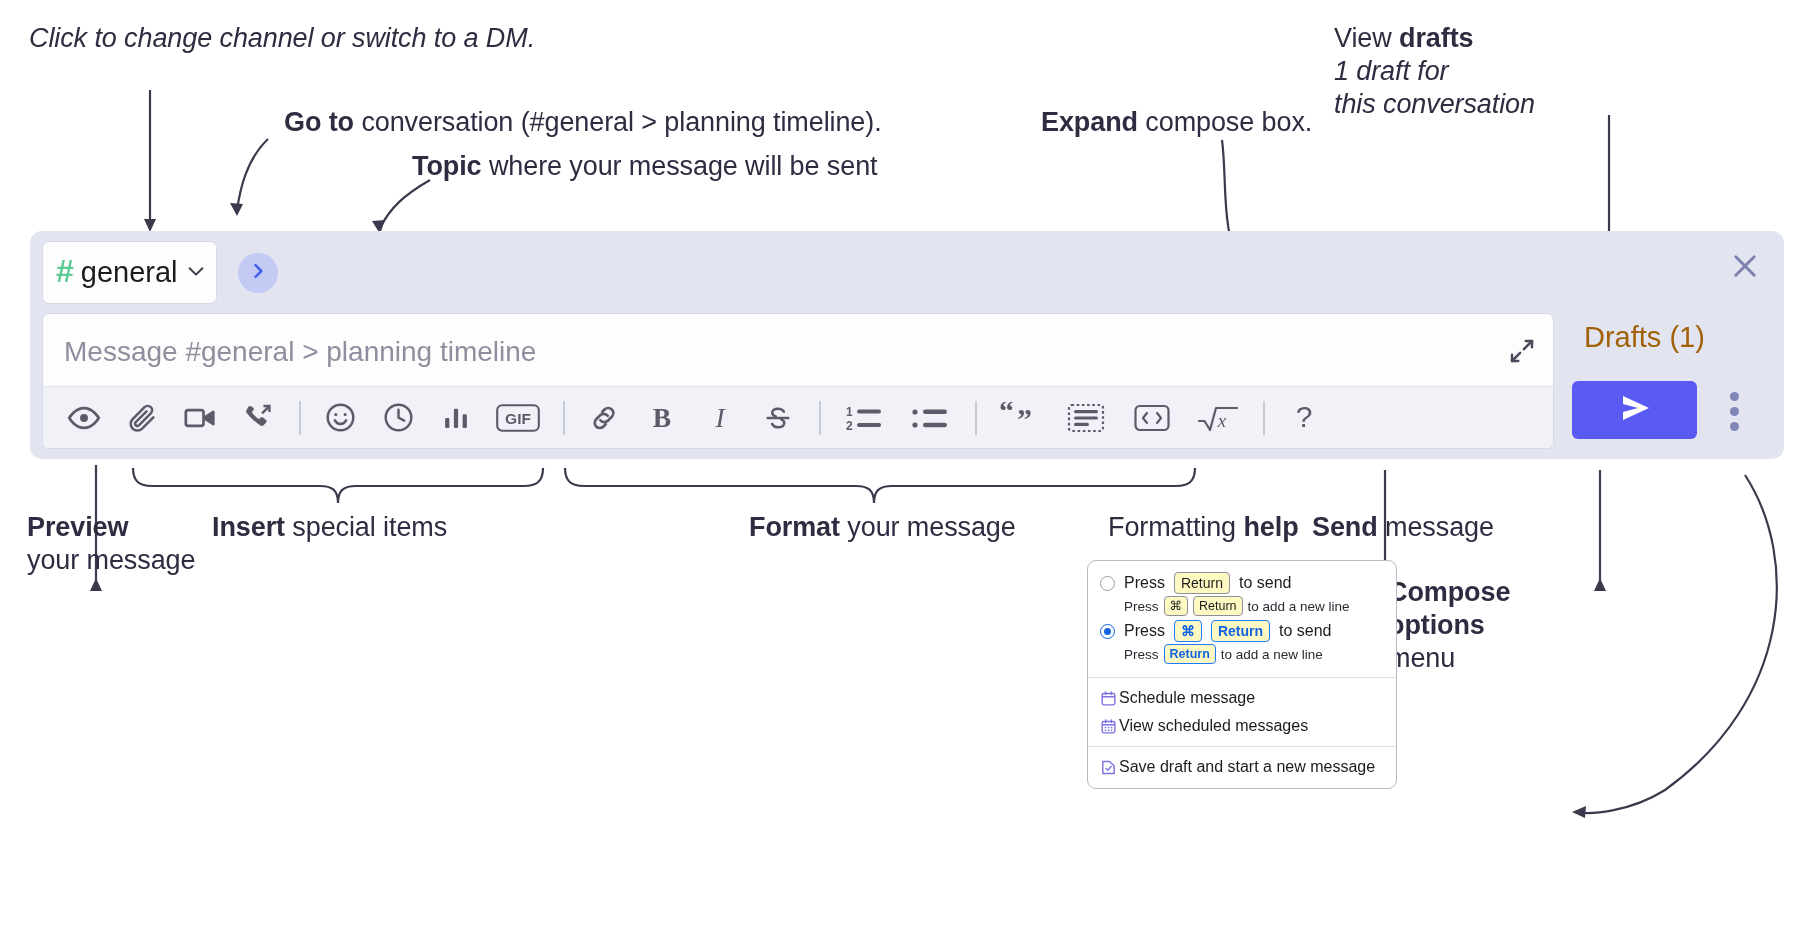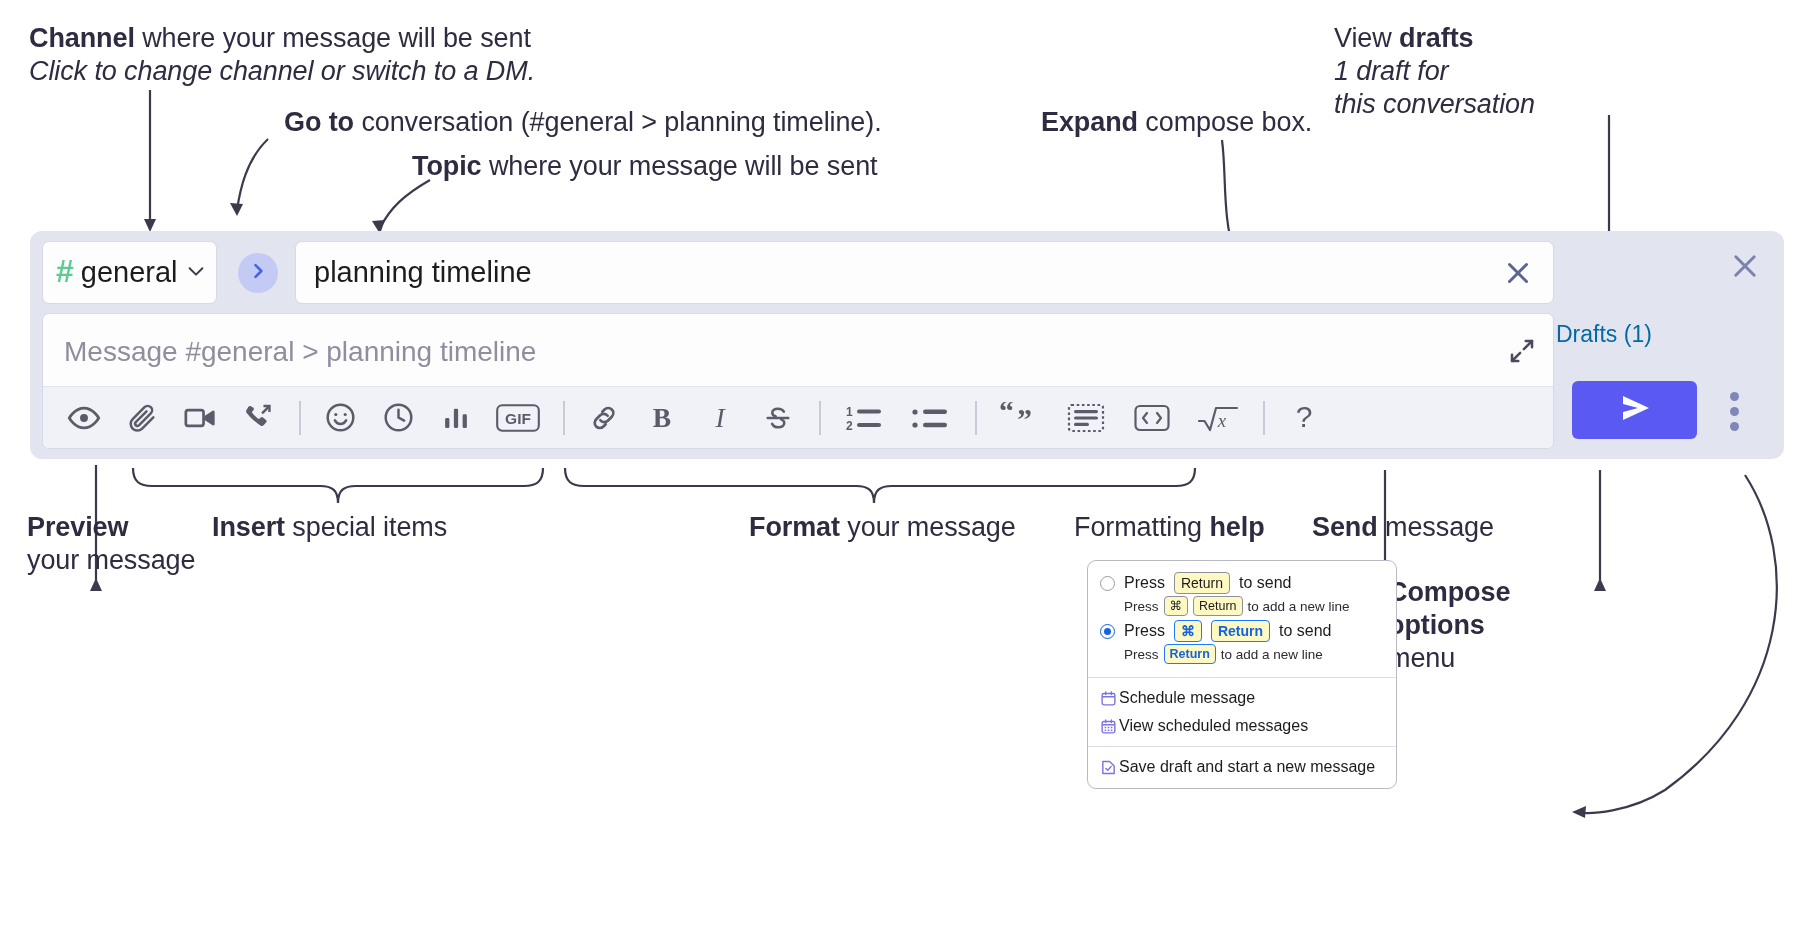--- a/index.html
+++ b/index.html
@@ -125,22 +125,22 @@
   
   #compose-right{
     position:absolute; right:0; top:0;
     width:230px; height:228px;
   }
   #close-widget{
     position:absolute;right:22px;top:18px;
     cursor:pointer;color:#7d81ae;
   }
   #drafts-link{
-    position:absolute;left:2px;top:90px;
-    font-size:23px;color:#0369a1;cursor:pointer;
+    position:absolute;left:30px;top:90px;
+    font-size:29px;color:#a16207;cursor:pointer;
   }
   #send-btn{
     position:absolute;left:18px;top:150px;
     width:125px;height:58px;
     background:#5a5af2;border-radius:6px;
     display:flex;align-items:center;justify-content:center;
     cursor:pointer;
   }
   #compose-opts{
     position:absolute;left:160px;top:158px;
@@ -229,21 +229,20 @@
     <polygon points="1572,812 1586,806 1585,818"></polygon>
   </g>
 
   <g fill="none" stroke="#3a3a4c" stroke-width="2.2">
     <path d="M133,468 C133,482 140,486 152,486 L320,486 C332,486 338,490 338,503 C338,490 344,486 356,486 L524,486 C536,486 543,482 543,468"></path>
     <path d="M565,468 C565,482 572,486 584,486 L856,486 C868,486 874,490 874,503 C874,490 880,486 892,486 L1176,486 C1188,486 1195,482 1195,468"></path>
   </g>
 </svg>
 
 <div class="anno" style="left:29px;top:22px;">
-  <div><b>Channel</b><span> where your message will be sent</span></div>
   <div class="ital">Click to change channel or switch to a DM.</div>
 </div>
 
 <div class="anno" style="left:284px;top:106px;">
   <b>Go to</b><span> conversation (#general &gt; planning timeline).</span>
 </div>
 
 <div class="anno" style="left:412px;top:150px;">
   <b>Topic</b><span> where your message will be sent</span>
 </div>
@@ -264,21 +263,21 @@
 </div>
 
 <div class="anno" style="left:212px;top:511px;">
   <b>Insert</b><span> special items</span>
 </div>
 
 <div class="anno" style="left:749px;top:511px;">
   <b>Format</b><span> your message</span>
 </div>
 
-<div class="anno" style="left:1074px;top:511px;">
+<div class="anno" style="left:1108px;top:511px;">
   <span>Formatting </span><b>help</b>
 </div>
 
 <div class="anno" style="left:1312px;top:511px;">
   <b>Send</b><span> message</span>
 </div>
 
 <div class="anno" style="left:1388px;top:576px;">
   <div><b>Compose</b></div>
   <div><b>options</b></div>
@@ -302,29 +301,20 @@
       </div>
 
       <div id="goto-btn">
         <span>
           <svg width="20" height="20" viewBox="0 0 24 24" fill="none" stroke="#4561e8" stroke-width="3" stroke-linecap="round" stroke-linejoin="round">
               <polyline points="9 5 16 12 9 19"></polyline>
             </svg>
         </span>
       </div>
 
-      <div id="topic-field">
-        <span id="topic-value">planning timeline</span>
-        <span id="topic-clear">
-          <svg width="34" height="34" viewBox="0 0 24 24" fill="none" stroke="currentColor" stroke-width="2.1" stroke-linecap="round">
-              <line x1="6" y1="6" x2="18" y2="18"></line>
-              <line x1="18" y1="6" x2="6" y2="18"></line>
-            </svg>
-        </span>
-      </div>
     </div>
 
     <div id="msg-box">
       <div id="msg-placeholder">Message #general &gt; planning timeline</div>
 
       <div id="expand-btn">
         <svg width="30" height="30" viewBox="0 0 24 24" fill="none" stroke="currentColor" stroke-width="2" stroke-linecap="round" stroke-linejoin="round">
           <polyline points="15 4 20 4 20 9"></polyline>
             <line x1="20" y1="4" x2="13.5" y2="10.5"></line>
           <polyline points="9 20 4 20 4 15"></polyline>

